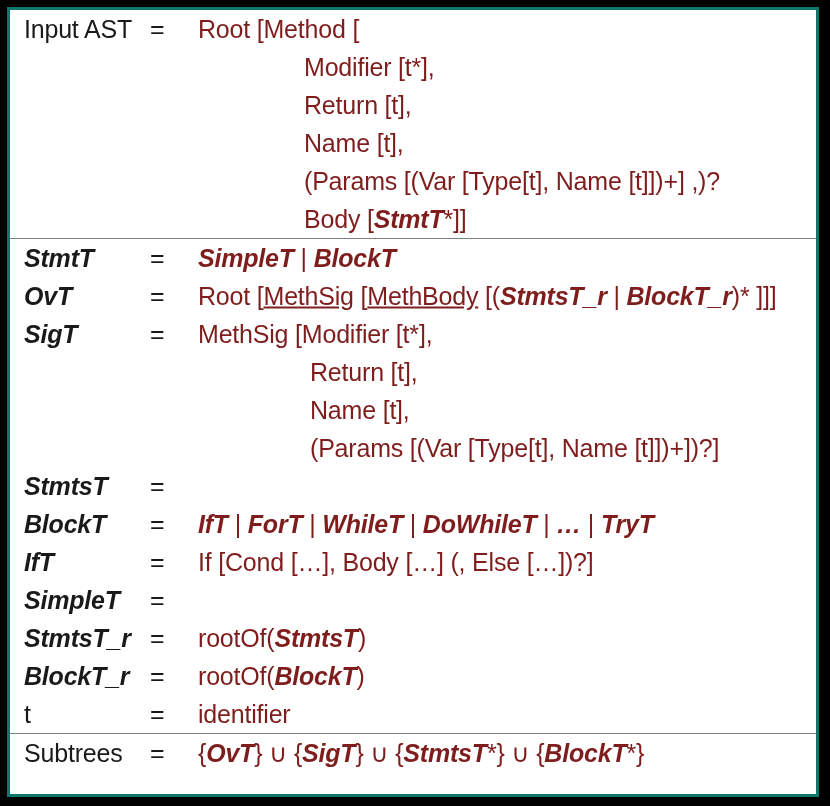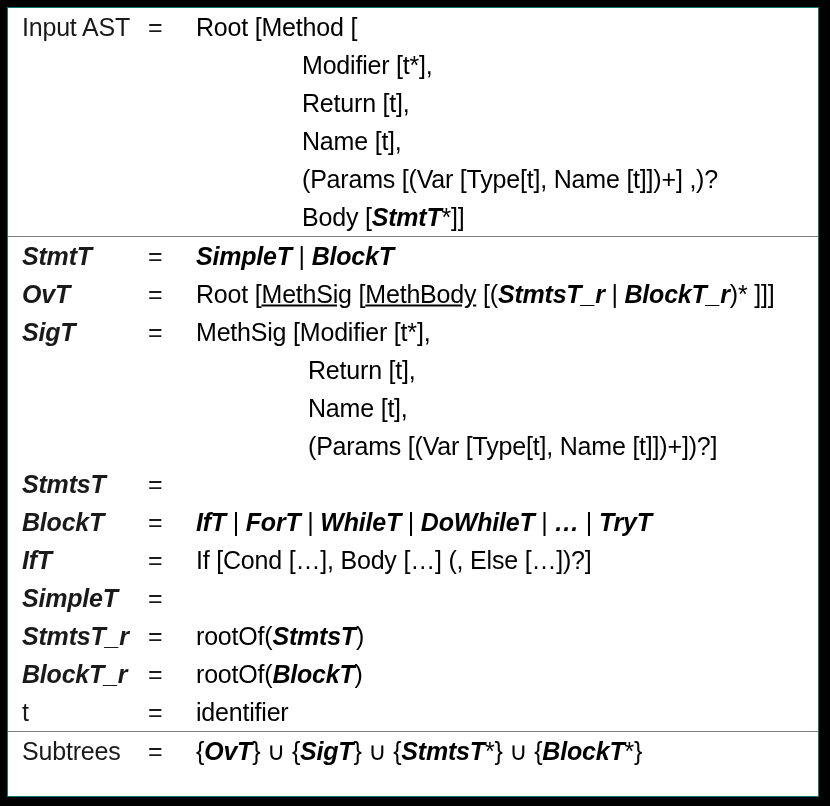--- a/index.html
+++ b/index.html
@@ -14,21 +14,21 @@
     overflow: hidden;
   }
 
   #grammar-frame {
     position: absolute;
     left: 7px;
     top: 7px;
     width: 812px;
     height: 790px;
     background: #ffffff;
-    border: 1px solid #0f766e;
+    border: 3px solid #0f766e;
     box-sizing: border-box;
     overflow: hidden;
   }
 
   .section {
     position: relative;
   }
   .section + .section {
     border-top: 1px solid #7f7f7f;
   }
@@ -61,21 +61,21 @@
     transform: translateY(-50%);
     font-size: 25px;
     color: #1a1a1a;
   }
   .rhs {
     position: absolute;
     left: 188px;
     top: 50%;
     transform: translateY(-50%);
     font-size: 25px;
-    color: #000000;
+    color: #7f1d1d;
     letter-spacing: -0.2px;
   }
   .rhs.indent-a { left: 294px; }
   .rhs.indent-b { left: 300px; }
 
   
   .bi { font-weight: bold; font-style: italic; }
   .it { }
   .ul { text-decoration: underline; }
 </style>

